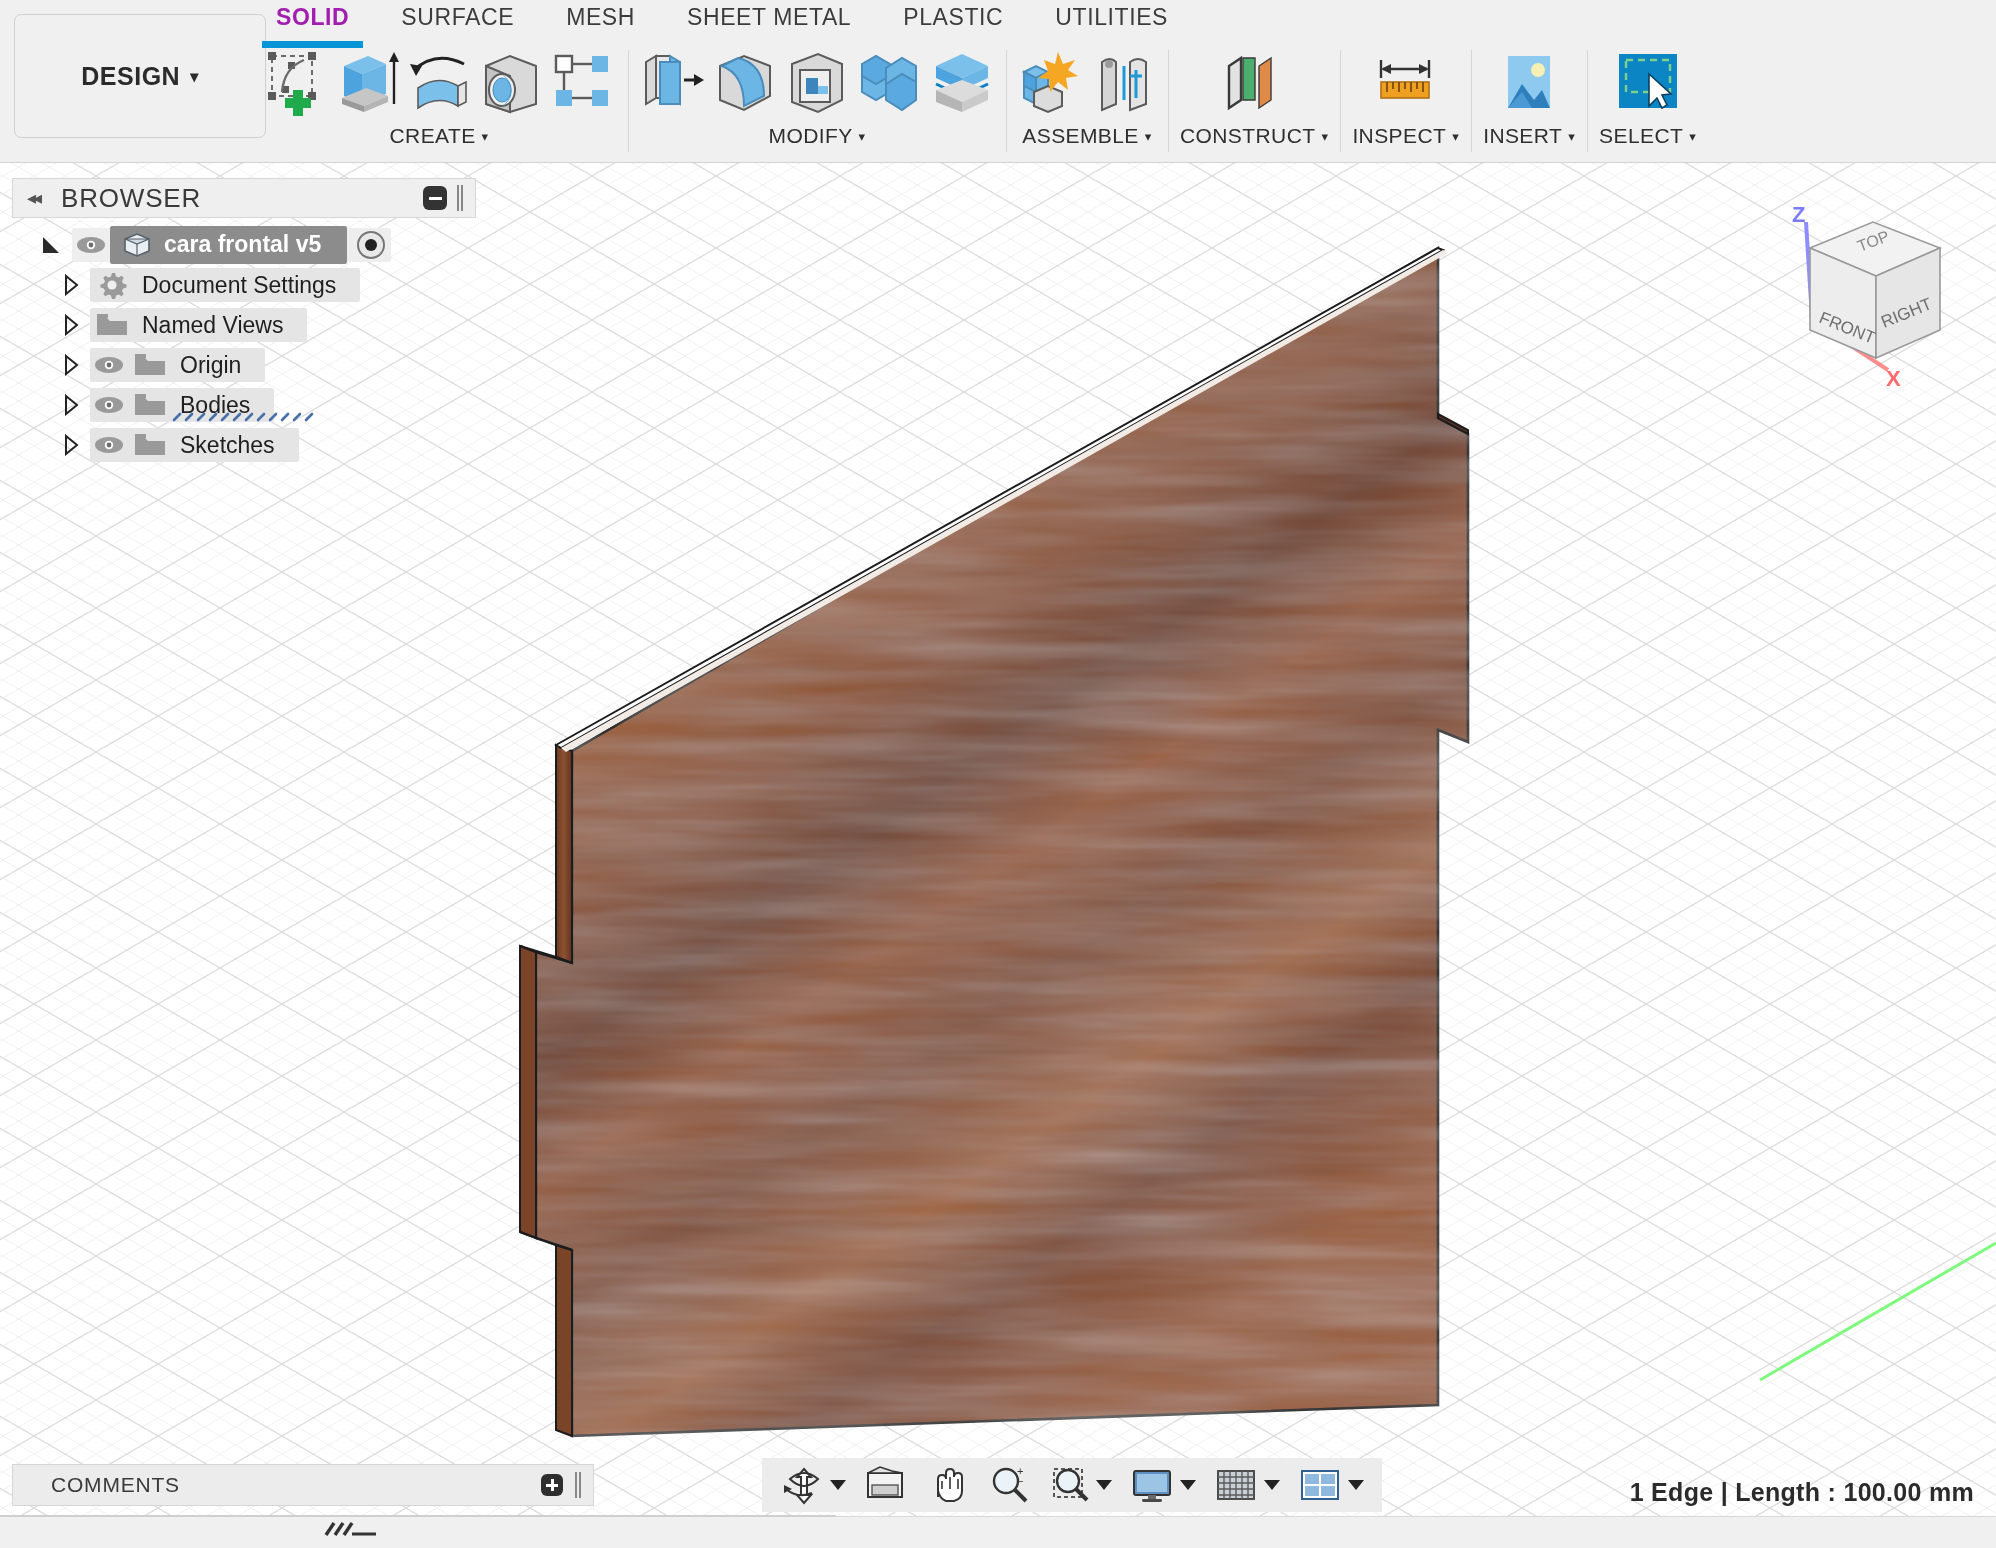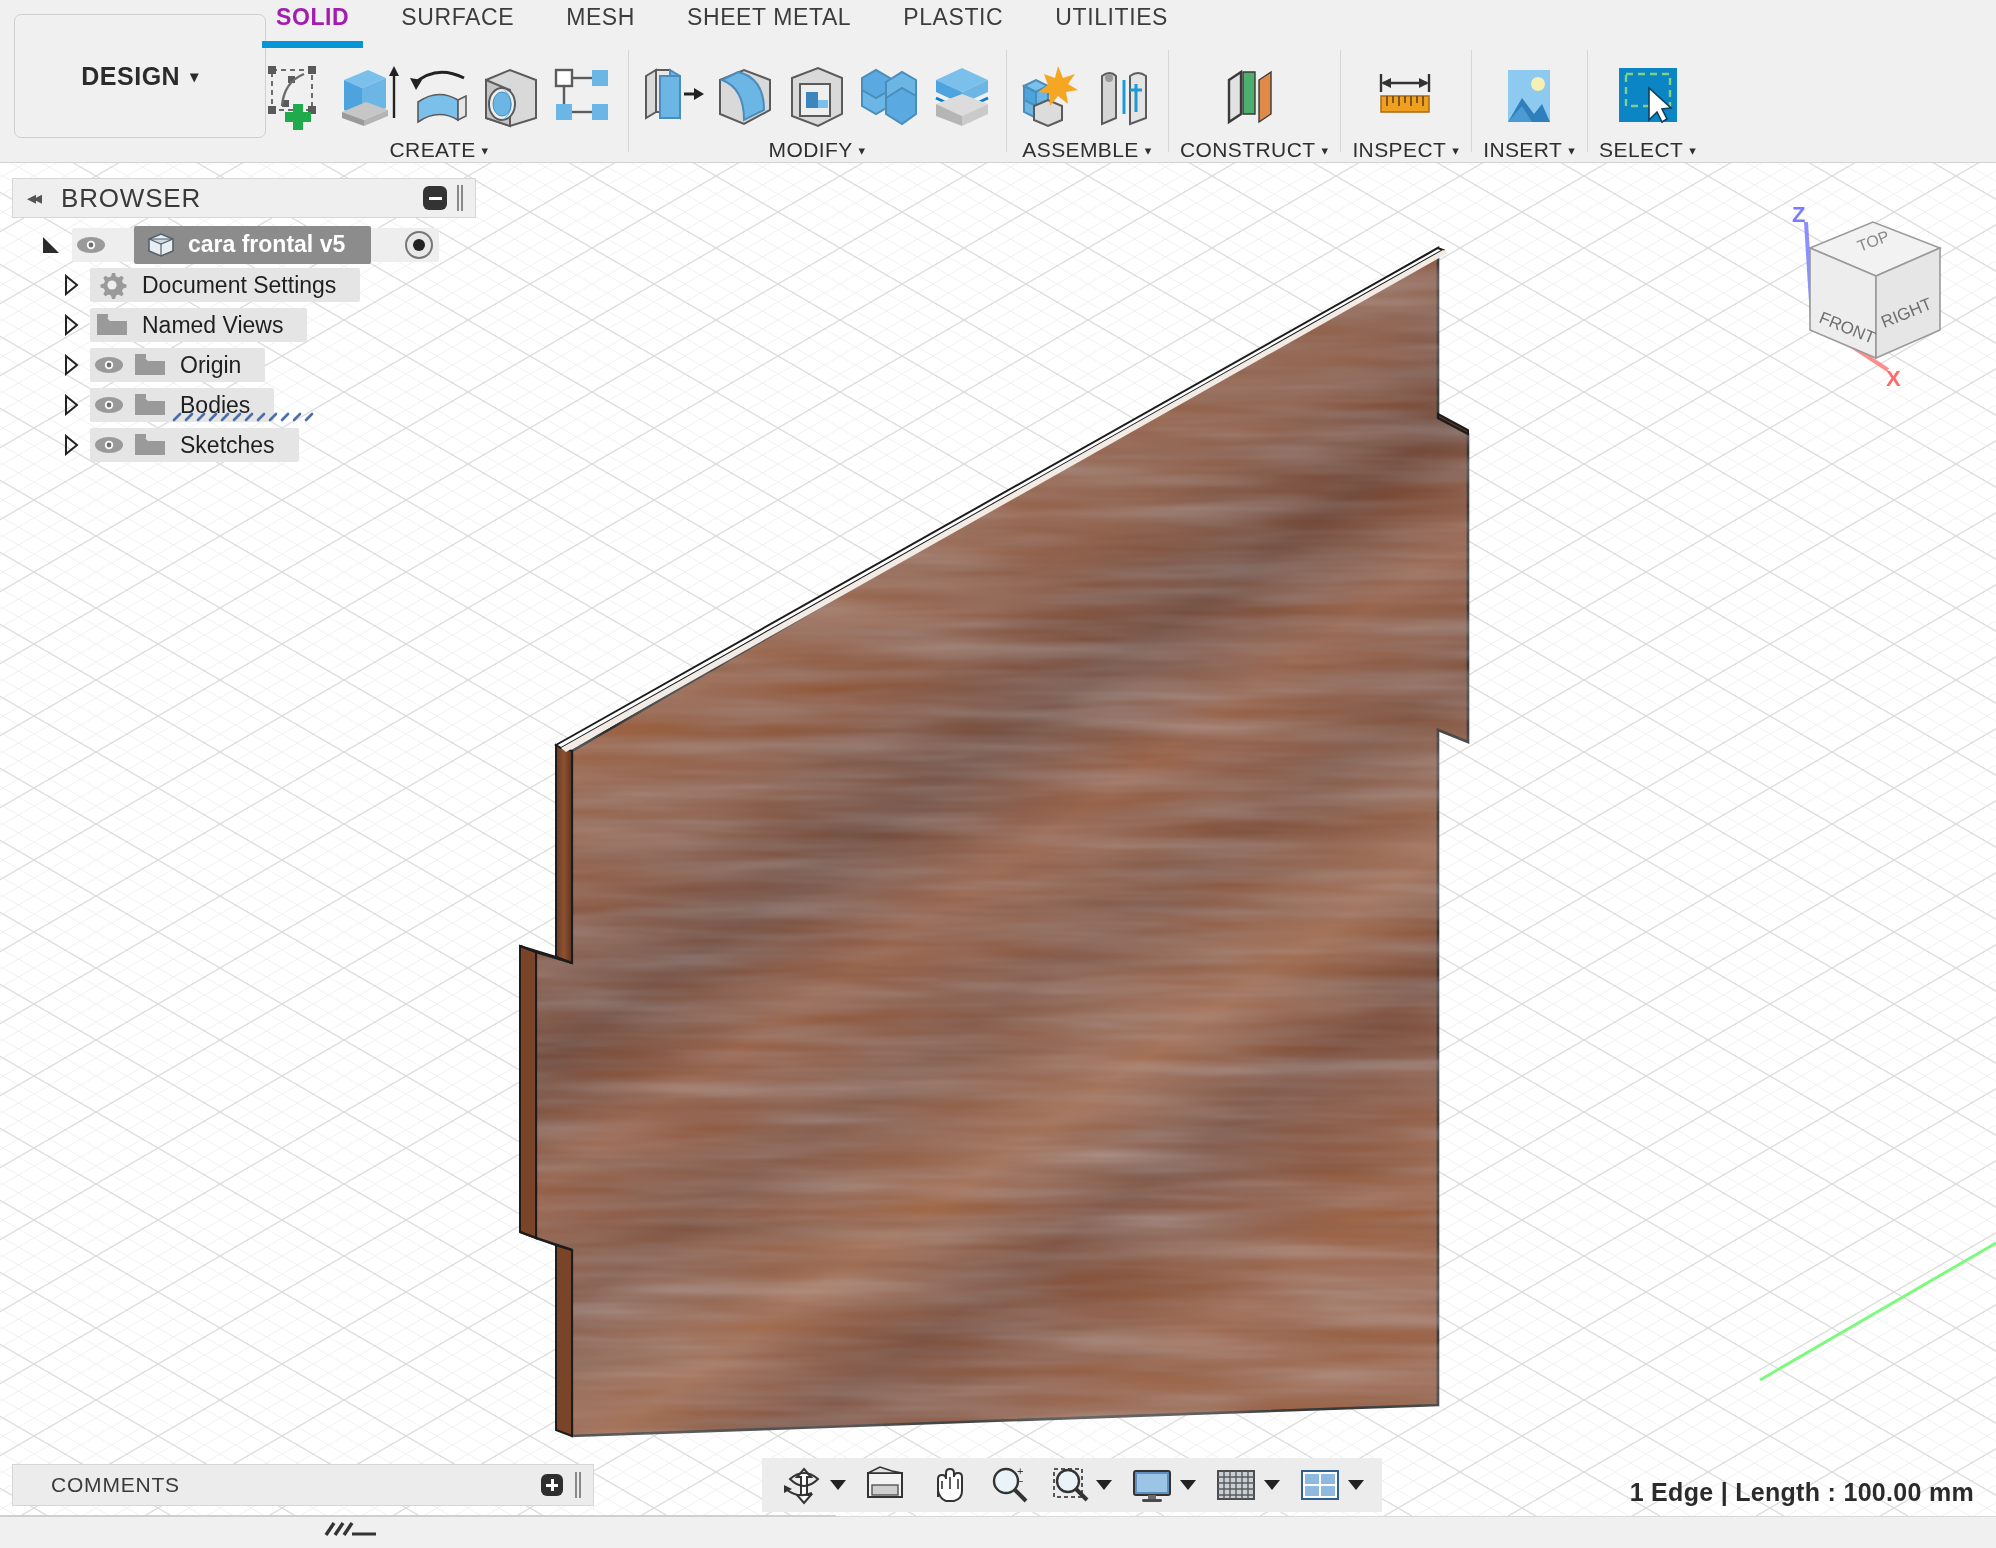--- a/index.html
+++ b/index.html
@@ -51,21 +51,21 @@
     content: ""; position: absolute; left: 12px; right: 12px; bottom: -6px;
     height: 7px; background: #0696d7;
   }
 
   #ribbon-panels {
     position: absolute; left: 250px; top: 42px; right: 0; height: 120px;
     display: flex; align-items: stretch;
   }
   .panel {
     position: relative; display: flex; flex-direction: column;
-    align-items: center; justify-content: flex-end;
+    align-items: center; justify-content: flex-start;
     padding: 0 12px;
   }
   .panel + .panel::before {
     content: ""; position: absolute; left: 0; top: 8px; bottom: 10px;
     width: 1px; background: #d6d6d6;
   }
   .panel-icons {
     display: flex; align-items: flex-start; gap: 6px; height: 82px; padding-top: 6px;
   }
   .panel-label {
@@ -108,21 +108,21 @@
     font-size: 0; color: #222;
   }
   .twisty-root {
     width: 26px; height: 26px; margin-left: 26px; margin-right: 8px;
     display: flex; align-items: center; justify-content: center;
   }
   .row-chip {
     display: flex; align-items: center; height: 34px;
     background: #e5e5e5; padding-right: 16px; border-radius: 2px;
   }
-  .row-chip.root { background: #eeeeee; padding-right: 6px; gap: 24px; }
+  .row-chip.root { background: #eeeeee; padding-right: 6px; }
   .eye { width: 38px; display: flex; align-items: center; justify-content: center; }
   .folder { width: 44px; display: flex; align-items: center; justify-content: center; }
   .tree-label { font-size: 23px; color: #1f1f1f; white-space: nowrap; padding: 0 8px; }
   .name-pill {
     background: #8c8c8c; color: #fff; font-weight: bold; font-size: 23px;
     padding: 5px 26px 6px 12px; display: flex; align-items: center; gap: 12px;
     border-radius: 2px;
   }
   .radio-dot {
     width: 28px; height: 28px; border-radius: 50%;

